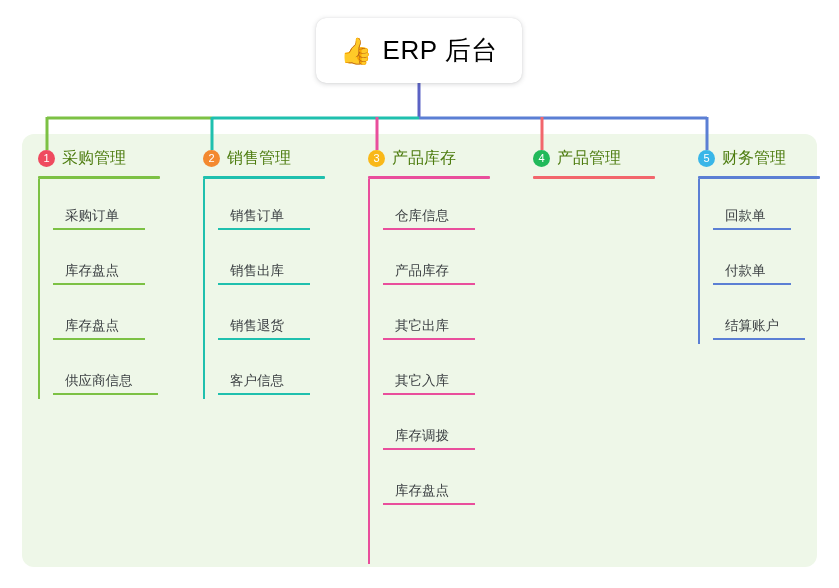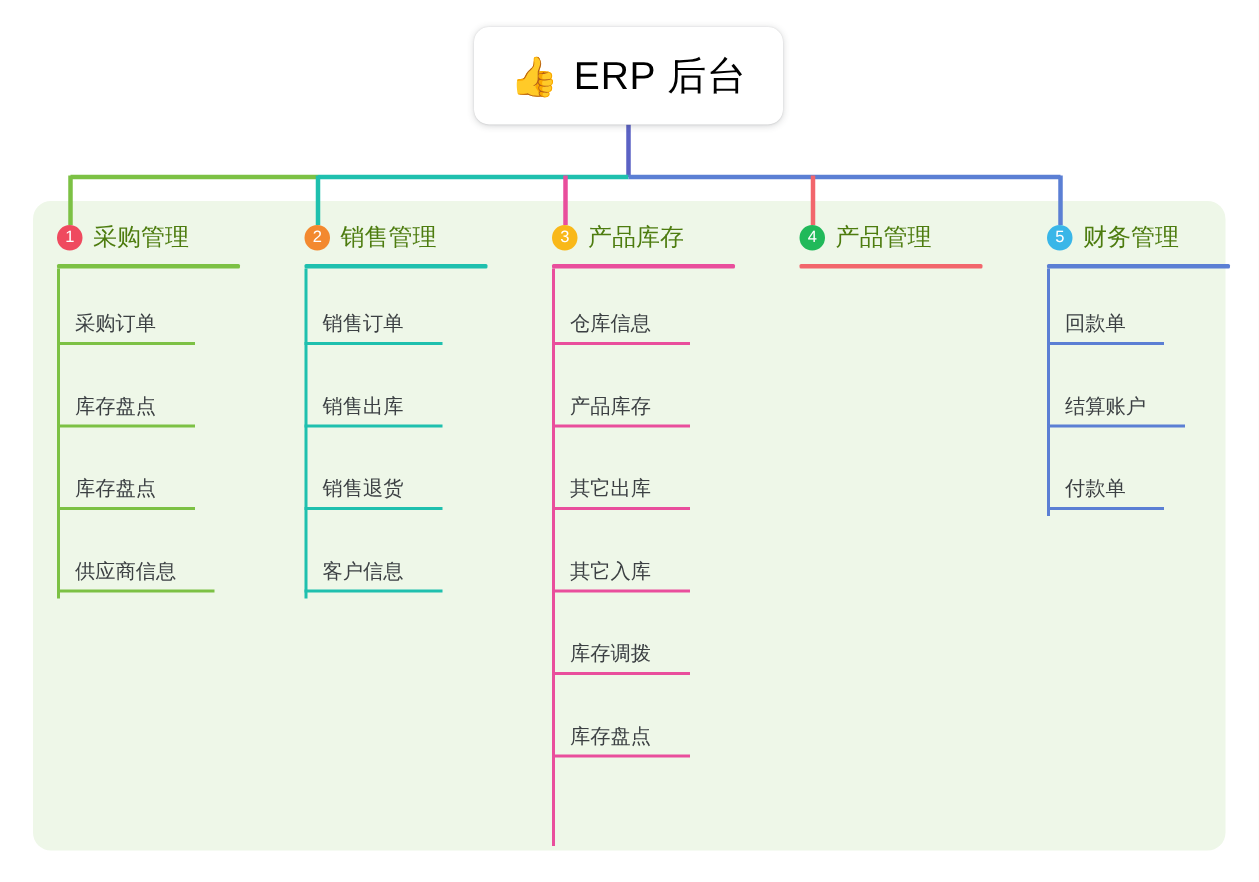--- a/index.html
+++ b/index.html
@@ -100,21 +100,21 @@
   .head-rule {
     height: 3px;
     margin-top: 6px;
     border-radius: 1px;
   }
 
   
   .leaves {
     position: relative;
     margin-top: 0;
-    padding-left: 0;
+    padding-left: 15px;
   }
   .spine {
     position: absolute;
     left: 0;
     top: 0;
     width: 2px;
   }
   .leaf {
     position: relative;
     height: 55px;
@@ -261,24 +261,24 @@
           <span class="col-title">财务管理</span>
         </div>
         <div class="head-rule" style="background: rgb(91, 127, 212); width: 122px;"></div>
         <div class="leaves">
           <div class="spine" style="background: rgb(91, 127, 212); height: 165px;"></div>
           <div class="leaf">
             <span class="leaf-label">回款单</span>
             <div class="leaf-rule" style="background: rgb(91, 127, 212); width: 78px;"></div>
           </div>
           <div class="leaf">
+            <span class="leaf-label">付款单</span>
+            <div class="leaf-rule" style="background: rgb(91, 127, 212); width: 78px;"></div>
+          </div>
+          <div class="leaf">
             <span class="leaf-label">结算账户</span>
             <div class="leaf-rule" style="background: rgb(91, 127, 212); width: 92px;"></div>
           </div>
-          <div class="leaf">
-            <span class="leaf-label">付款单</span>
-            <div class="leaf-rule" style="background: rgb(91, 127, 212); width: 78px;"></div>
-          </div>
         </div>
       </div>
     </div>
 
 </div>
 
 </body></html>

